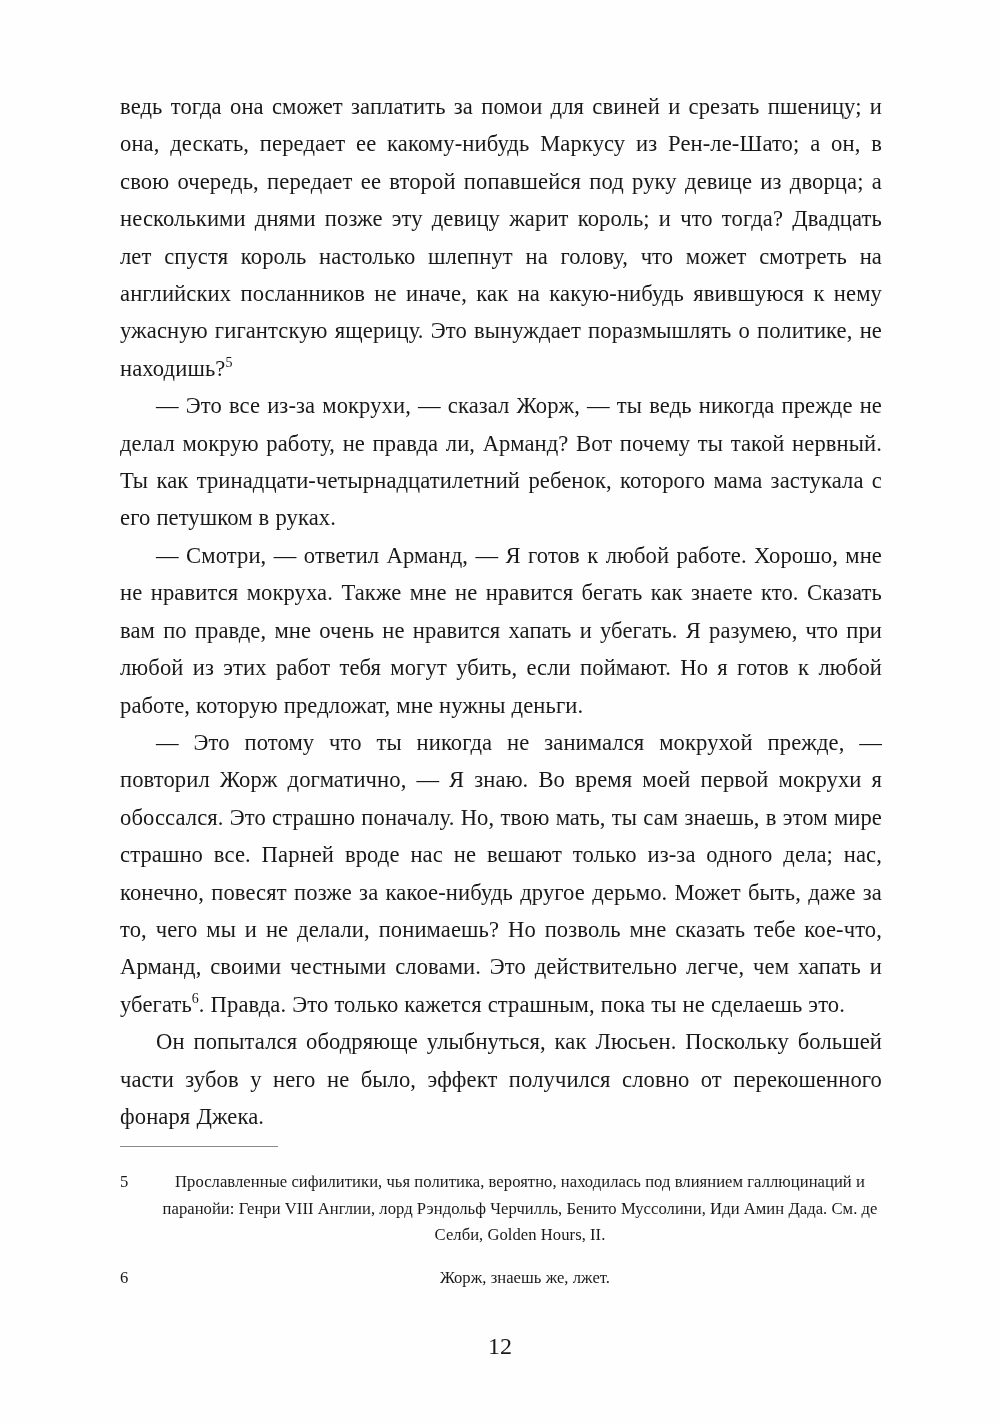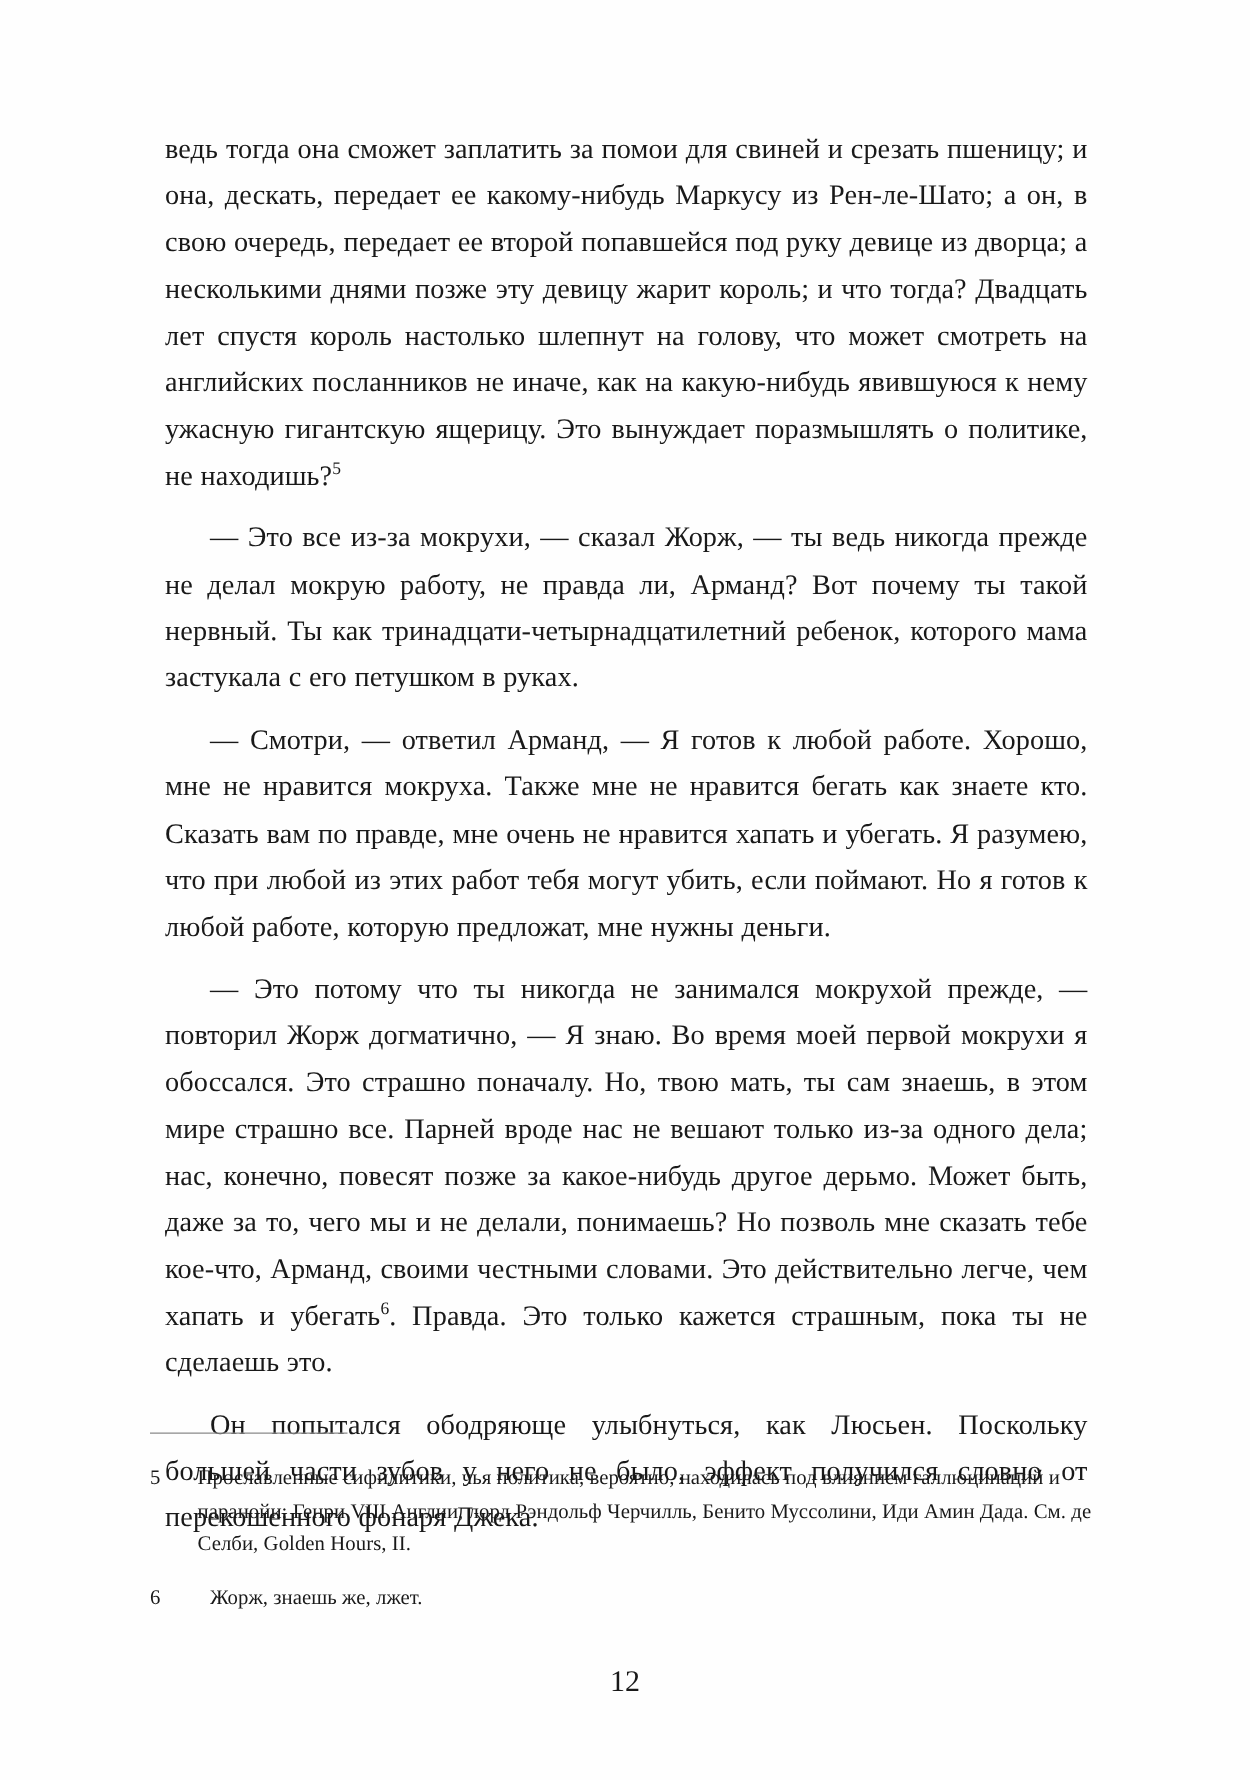--- a/index.html
+++ b/index.html
@@ -22,21 +22,21 @@
     background: #fefefe;
     box-sizing: border-box;
   }
   .text-block {
     position: absolute;
     left: 120px;
     top: 88px;
     width: 762px;
   }
   .para {
-    margin: 12px;
+    margin: 0;
     text-align: justify;
     text-justify: inter-word;
     font-size: 22.6px;
     line-height: 37.4px;
     letter-spacing: 0.1px;
     word-spacing: 0.3px;
     color: #191919;
     -webkit-font-smoothing: antialiased;
   }
   .para.indent {
@@ -72,21 +72,21 @@
   .fn-num {
     flex: 0 0 38px;
     font-size: 16.6px;
     line-height: 26.5px;
     color: #191919;
   }
   .fn-body {
     flex: 1 1 auto;
     font-size: 16.6px;
     line-height: 26.5px;
-    text-align: left;
+    text-align: center;
     color: #191919;
     letter-spacing: 0.05px;
   }
   .footnote.fn-second .fn-body {
     padding-left: 10px;
   }
   .page-number {
     position: absolute;
     left: 0;
     top: 1334px;

